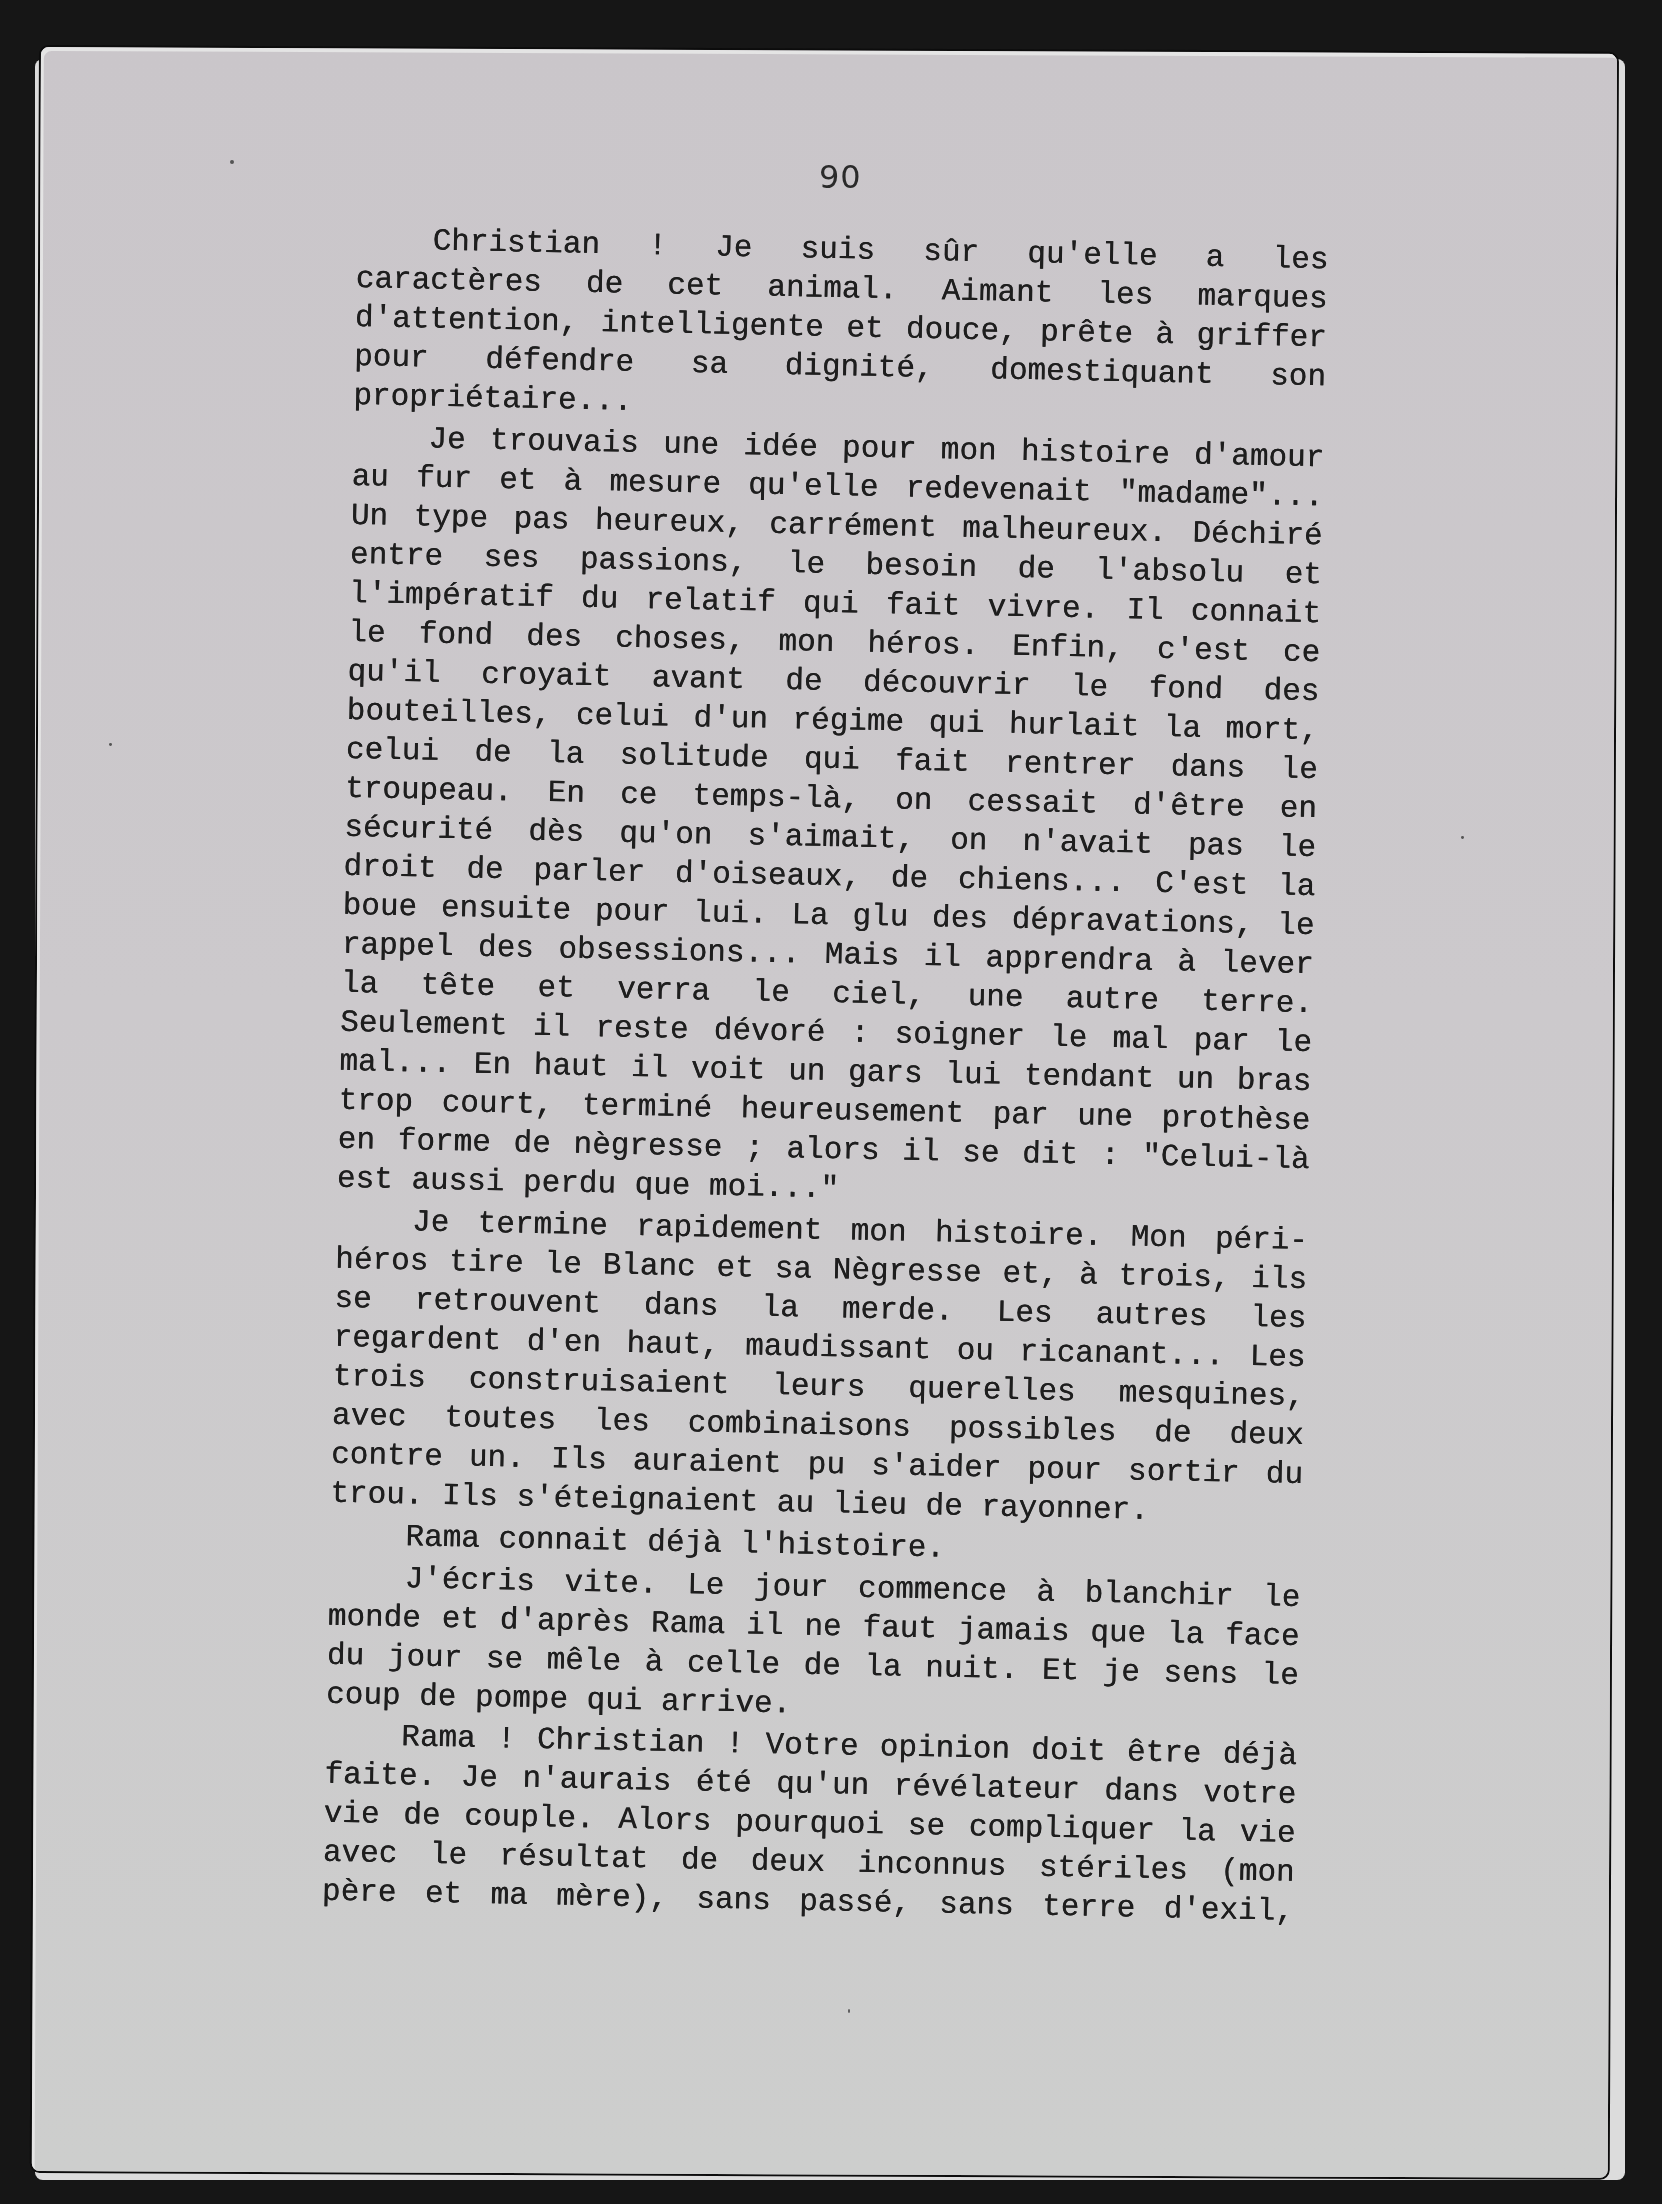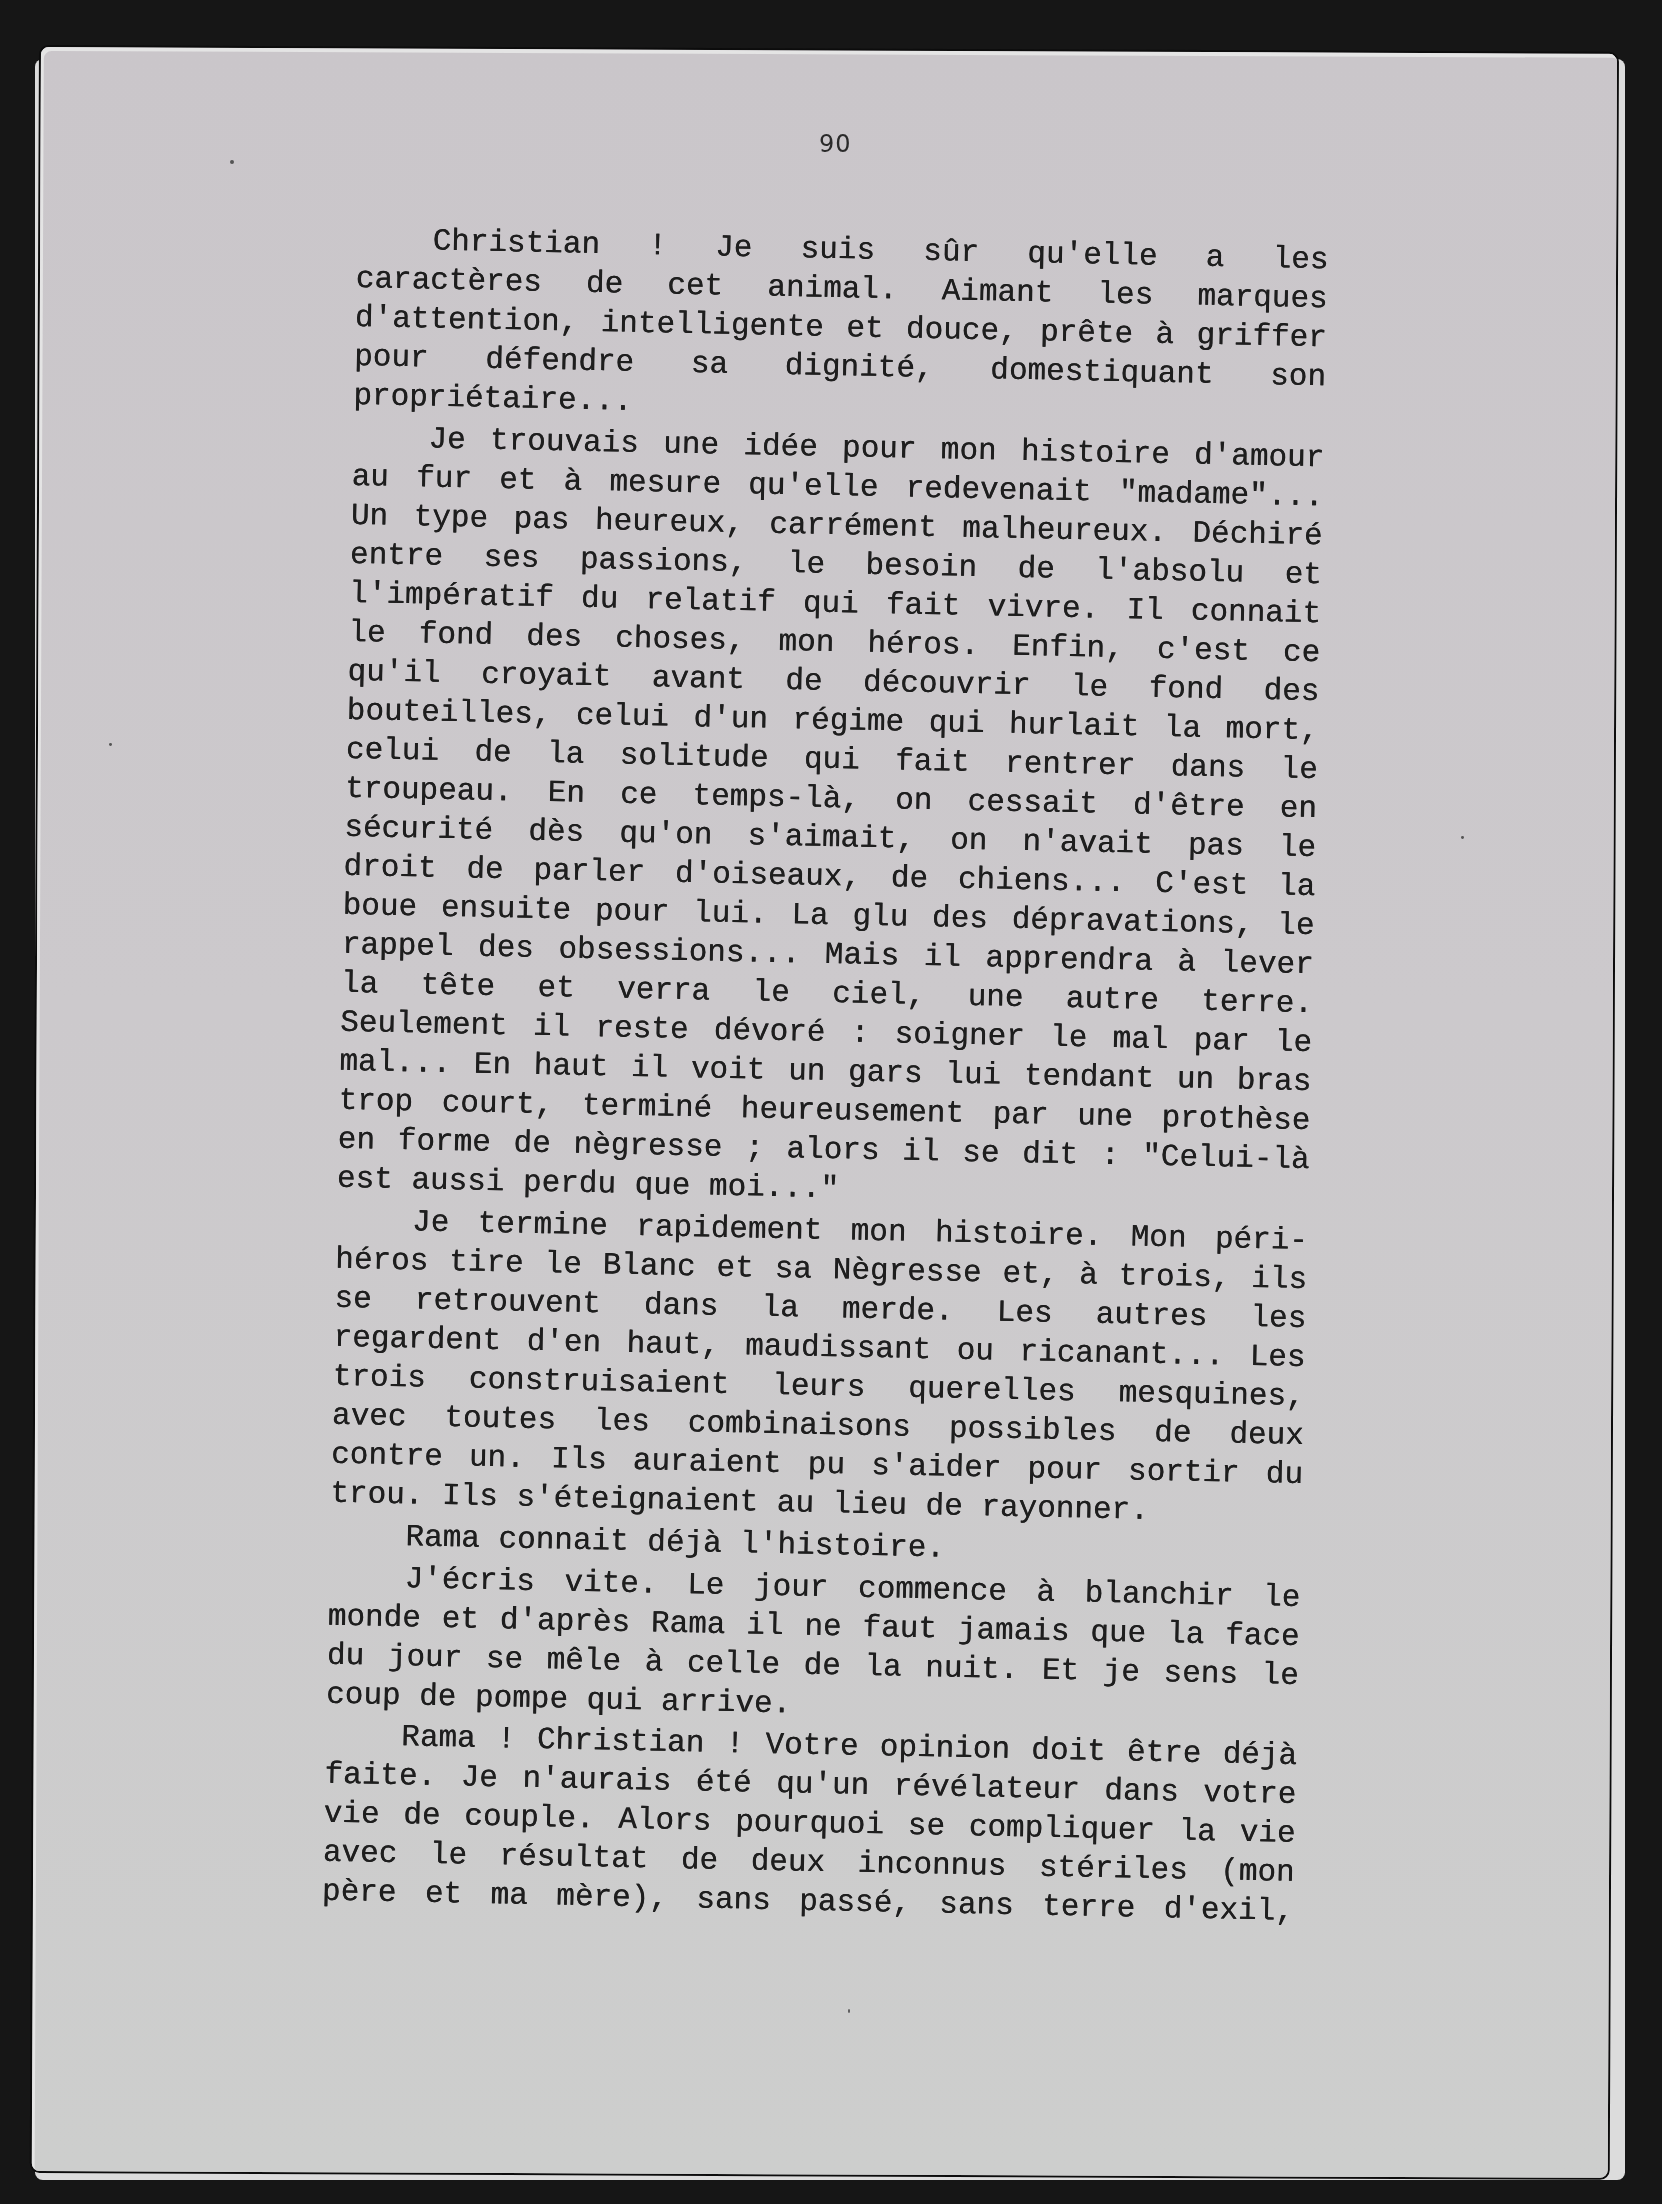--- a/index.html
+++ b/index.html
@@ -18,23 +18,23 @@
     transform: rotate(0.25deg);
     transform-origin: top left;
     box-shadow: 0 0 0 2px #0c0c0c, 2.9px 3.9px 0 0 #e4e4e4 inset;
   }
   .page-edge {
     position: absolute; left: 35px; top: 59px; width: 1590px; height: 2121px;
     border-radius: 7.8px; background: #dcdcdc;
   }
   .page-number {
     position: absolute;
-    left: 819px; top: 130px;
+    left: 819px; top: 158px;
     font-family: "DejaVu Sans", "Liberation Sans", sans-serif;
-    font-size: 24px; color: #2a2a2a;
+    font-size: 32px; color: #2a2a2a;
     letter-spacing: 1px;
   }
   .text-block {
     position: absolute;
     left: 357px; top: 220px;
     width: 972px;
     transform: rotate(1.2deg);
     transform-origin: top left;
     color: #1e1e1e;
     font-size: 31px;

